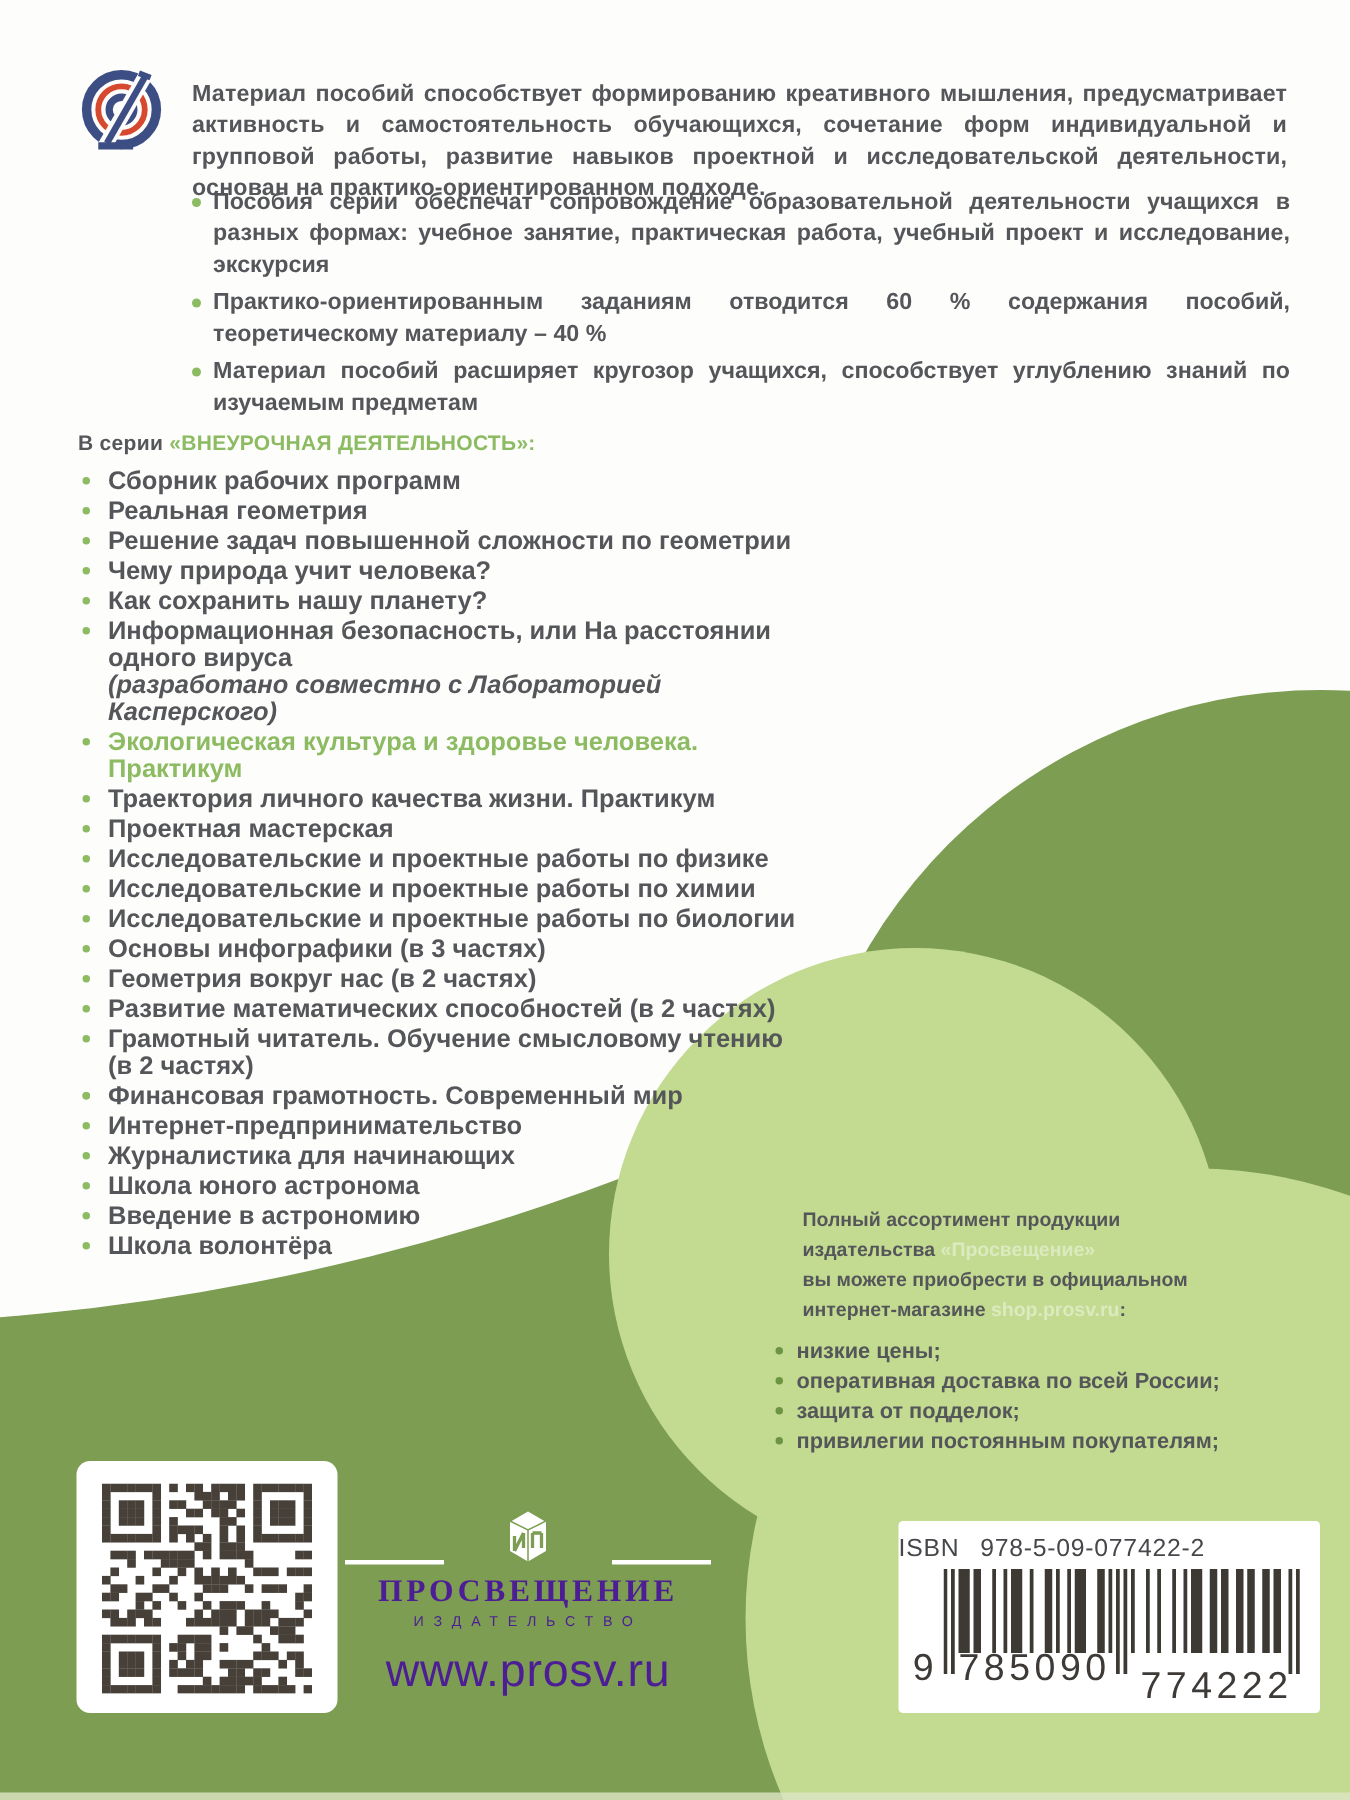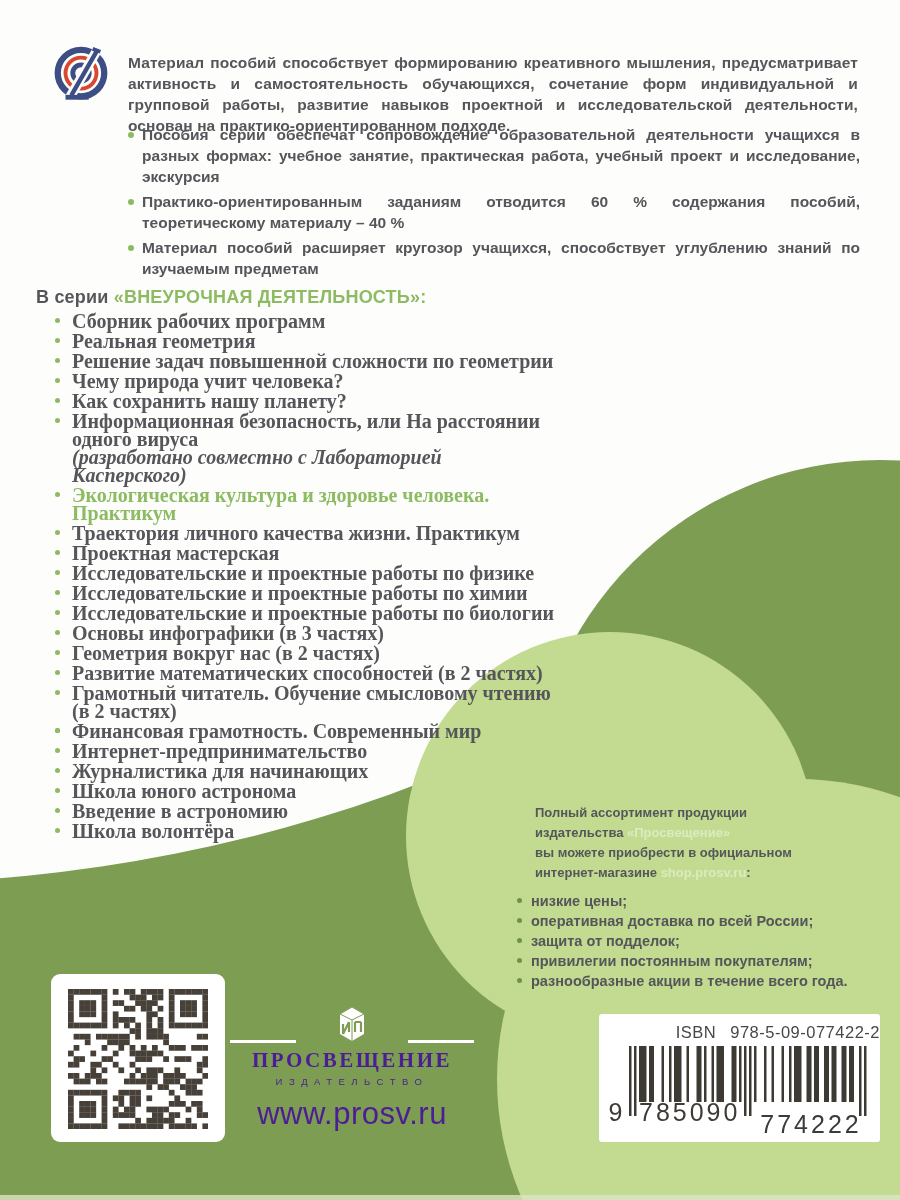--- a/index.html
+++ b/index.html
@@ -16,25 +16,25 @@
 
   .emblem{position:absolute;left:50px;top:44px;width:62px;height:62px;}
 
   .intro{position:absolute;left:128px;top:36px;width:730px;
          font-size:15.5px;font-weight:600;line-height:21.3px;text-align:justify;letter-spacing:.1px;}
   ul{list-style:none;margin:0;padding:0;}
   .intro-bullets{position:absolute;left:116px;top:125px;width:744px;}
   .intro-bullets li{position:relative;padding-left:26px;margin-bottom:4.5px;
          font-size:15.5px;font-weight:600;line-height:20.8px;text-align:justify;}
   .dot{position:absolute;left:12px;top:7px;width:6px;height:6px;border-radius:50%;background:var(--accent);}
-  .series-head{position:absolute;left:36px;top:287px;font-size:18px;font-weight:700;letter-spacing:.2px;}
+  .series-head{position:absolute;left:52px;top:287px;font-size:14px;font-weight:700;letter-spacing:.2px;}
   .series-head .accent{color:var(--accent);}
   .series-list{position:absolute;left:55px;top:312px;width:500px;}
-  .series-list li{position:relative;padding-left:17px;font-size:20px;font-weight:600;
-                  line-height:18px;margin-bottom:2px;font-family:Liberation Serif, serif;}
+  .series-list li{position:relative;padding-left:17px;font-size:17px;font-weight:600;
+                  line-height:18px;margin-bottom:2px;}
   .series-list .dot{left:0px;top:6px;width:5px;height:5px;}
   .series-list .accent{color:var(--accent);}
   .series-list .note{font-style:italic;}
 
   .shop{position:absolute;left:535px;top:803px;width:330px;font-size:13px;font-weight:600;line-height:20px;}
   .shop .pale{color:var(--pale);}
   .shop-bullets{position:absolute;left:516px;top:891px;width:340px;}
   .shop-bullets li{position:relative;padding-left:15px;font-size:14.5px;font-weight:600;line-height:20px;}
   .shop-bullets .dot{left:1px;top:7px;width:5px;height:5px;background:#6d9440;}
 
@@ -42,21 +42,21 @@
   .qr-box svg{position:absolute;left:17px;top:15px;}
 
   .publisher{position:absolute;left:242px;top:1004px;width:220px;text-align:center;color:#4c1d95;}
   .pub-cube{margin:0 auto;display:block;}
   .pub-rule{position:absolute;top:36px;width:66px;height:3px;background:#fff;}
   .pub-name{margin-top:4px;font-family:"Liberation Serif",serif;font-weight:700;font-size:21px;letter-spacing:2.5px;}
   .pub-sub{margin-top:3px;font-size:9.5px;letter-spacing:6.5px;font-weight:400;}
   .pub-site{margin-top:9px;font-size:31px;font-weight:400;letter-spacing:.5px;}
 
   .isbn-box{position:absolute;left:599px;top:1014px;width:281px;height:128px;background:#fff;border-radius:3px;}
-  .isbn-line{position:absolute;top:9px;left:0;width:100%;text-align:right;
+  .isbn-line{position:absolute;top:9px;left:0;width:100%;text-align:left;
              font-size:16.5px;color:#46474b;font-weight:400;letter-spacing:.5px;}
   .isbn-line .isbn-label{margin-right:14px;}
   .barcode{position:absolute;left:30px;top:32px;}
   .bc-digit{position:absolute;top:84px;font-size:25px;color:#3d3a37;text-align:center;letter-spacing:3px;}
   .bc-d1{left:8px;width:20px;}
   .bc-d2{left:40px;width:100px;}
   .bc-d3{left:158px;width:108px;margin-top:12px;}
 </style>
 </head>
 <body>
@@ -122,21 +122,20 @@
       <div>Полный ассортимент продукции</div>
       <div><span>издательства </span><span class="pale">«Просвещение»</span></div>
       <div>вы можете приобрести в официальном</div>
       <div><span>интернет-магазине </span><span class="pale">shop.prosv.ru</span><span>:</span></div>
     </div>
     <ul class="shop-bullets" id="shop-bullets">
         <li><span class="dot"></span><span>низкие цены;</span></li>
         <li><span class="dot"></span><span>оперативная доставка по всей России;</span></li>
         <li><span class="dot"></span><span>защита от подделок;</span></li>
         <li><span class="dot"></span><span>привилегии постоянным покупателям;</span></li>
-        <li><span class="dot"></span><span>разнообразные акции в течение всего года.</span></li>
       </ul>
 
     <div class="qr-box">
       <svg id="qr-svg" width="140" height="140">
           <rect x="0.0" y="0.0" width="5.75" height="5.75" fill="#474039"></rect>
           <rect x="5.6" y="0.0" width="5.75" height="5.75" fill="#474039"></rect>
           <rect x="11.2" y="0.0" width="5.75" height="5.75" fill="#474039"></rect>
           <rect x="16.8" y="0.0" width="5.75" height="5.75" fill="#474039"></rect>
           <rect x="22.4" y="0.0" width="5.75" height="5.75" fill="#474039"></rect>
           <rect x="28.0" y="0.0" width="5.75" height="5.75" fill="#474039"></rect>

